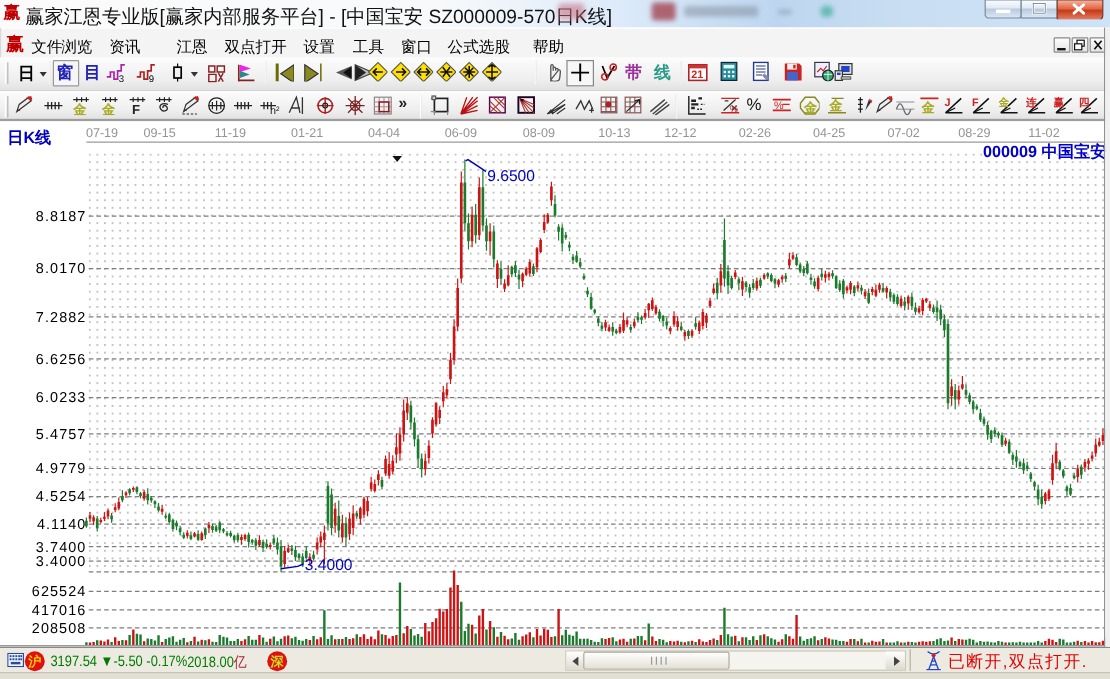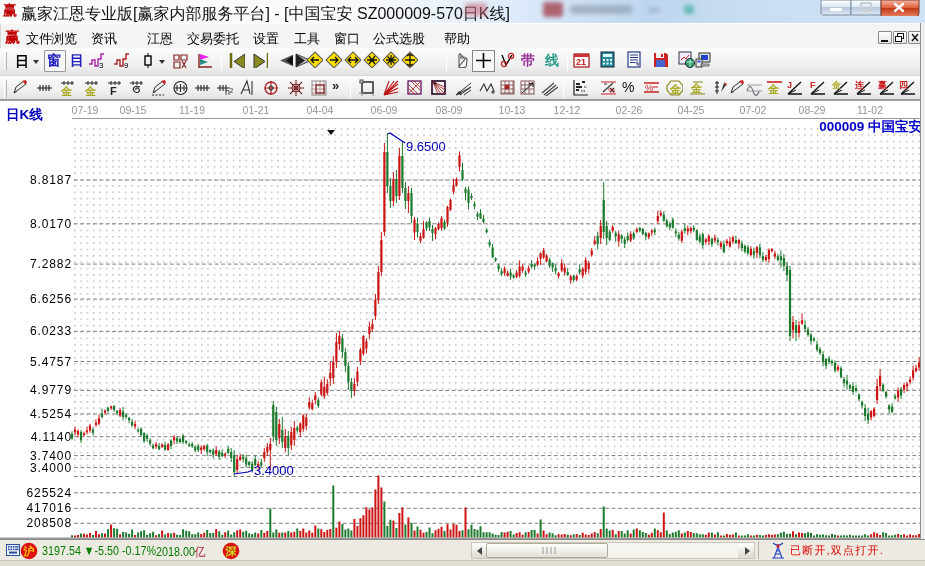--- a/index.html
+++ b/index.html
@@ -17,21 +17,21 @@
 .tb{left:0;width:925px;background:linear-gradient(#fcfcfc,#eeeeee 70%,#e2e2e2)}
 #tb1{top:48px;height:28px;border-bottom:1px solid #d5d5d5}
 #tb2{top:76px;height:25px;border-bottom:2px solid #9d9d9d}
 .grip{position:absolute;top:4px;width:3px;height:18px;border-left:1px solid #fff;border-right:1px solid #b5b5b5}
 .vsep{position:absolute;top:3px;width:1px;height:20px;background:#c0c0c0;border-right:1px solid #fff}
 .ico{position:absolute;width:17px;height:17px}
 #chart{left:0;top:101px}
 #status{left:0;top:539px;width:925px;height:21px;background:#edebe1;border-top:1px solid #898989;font-size:13.5px;letter-spacing:0px}
 #bottomband{left:0;top:560px;width:925px;height:6px;background:#e2dfd5;border-top:1px solid #c6c3b8}
 .st{position:absolute;top:4px;color:#007a00;white-space:pre}
-.sred{position:absolute;top:3px;color:#e00000;font-size:11px;letter-spacing:1.2px}
+.sred{position:absolute;top:3px;color:#e00000;font-size:14px;letter-spacing:1.2px}
 #rightedge{left:920px;top:23px;width:1px;height:516px;background:#909090}
 #rightpad{left:921px;top:23px;width:4px;height:516px;background:#f0f0f0}
 </style></head><body>
 <div id="title" class="abs">
 <span class="logo abs">赢</span>
 <span class="txt abs">赢家江恩专业版[赢家内部服务平台] - [中国宝安  SZ000009-570日K线]</span>
 <div class="blob" style="left:465px;top:3px;width:22px;height:13px;background:#c8687a;opacity:.55"></div>
 <div class="blob" style="left:543px;top:2px;width:20px;height:15px;background:#a03a44;opacity:.75"></div>
 <div class="blob" style="left:570px;top:5px;width:62px;height:9px;background:#7d8898;opacity:.5"></div>
 <div class="blob" style="left:648px;top:8px;width:12px;height:4px;background:#8899aa;opacity:.6"></div>
@@ -59,21 +59,21 @@
 <rect x="43" y="3" width="10" height="8" fill="none" stroke="#5a6a7a" stroke-width=".6"></rect>
 <path d="M77 4l8 7M85 4l-8 7" stroke="#fff" stroke-width="2.4" stroke-linecap="round"></path>
 </svg>
 </div>
 <div id="menubar" class="abs">
 <span class="logo abs">赢</span>
 <span class="mi" style="left:25px">文件</span>
 <span class="mi" style="left:50px">浏览</span>
 <span class="mi" style="left:90px">资讯</span>
 <span class="mi" style="left:146px">江恩</span>
-<span class="mi" style="left:186px">交易委托</span>
+<span class="mi" style="left:186px">双点打开</span>
 <span class="mi" style="left:252px">设置</span>
 <span class="mi" style="left:293px">工具</span>
 <span class="mi" style="left:333px">窗口</span>
 <span class="mi" style="left:372px">公式选股</span>
 <span class="mi" style="left:443px">帮助</span>
 <span class="mdib" style="left:877px"><svg width="12" height="11">
         <rect x="2" y="8" width="7" height="2" fill="#111"></rect>
       </svg></span>
 <span class="mdib" style="left:892px"><svg width="12" height="11">
         <rect x="3.5" y="1.5" width="6" height="5" fill="#fff" stroke="#111"></rect>

